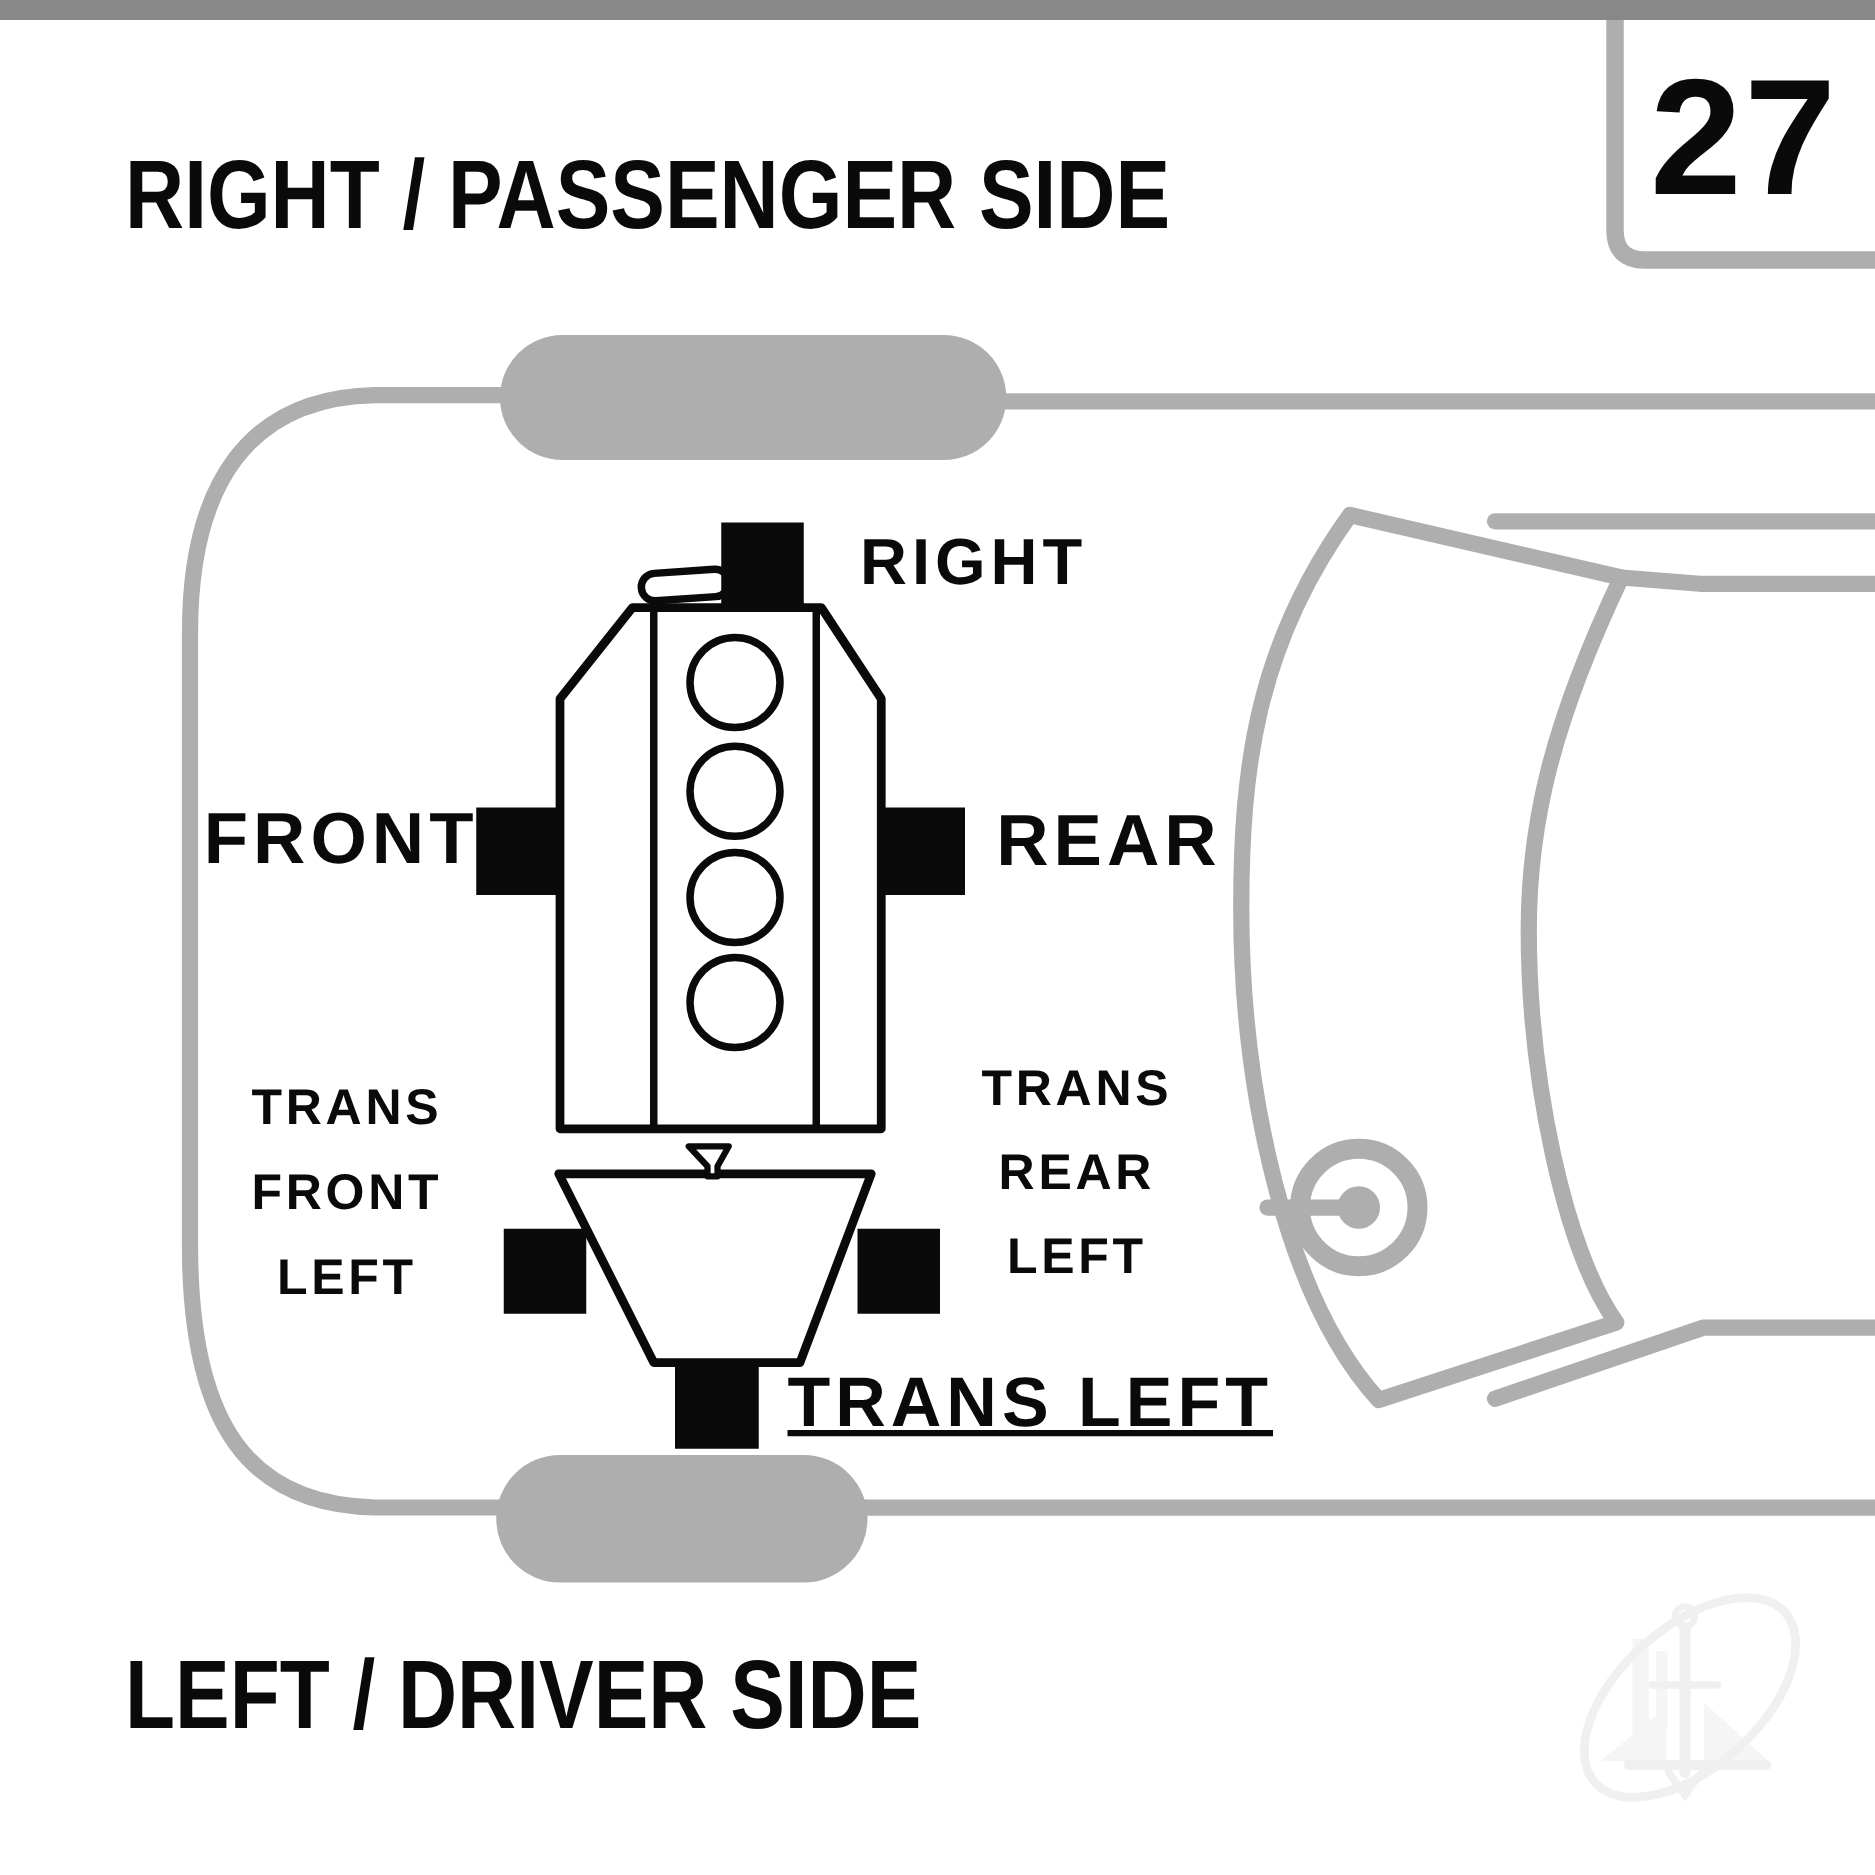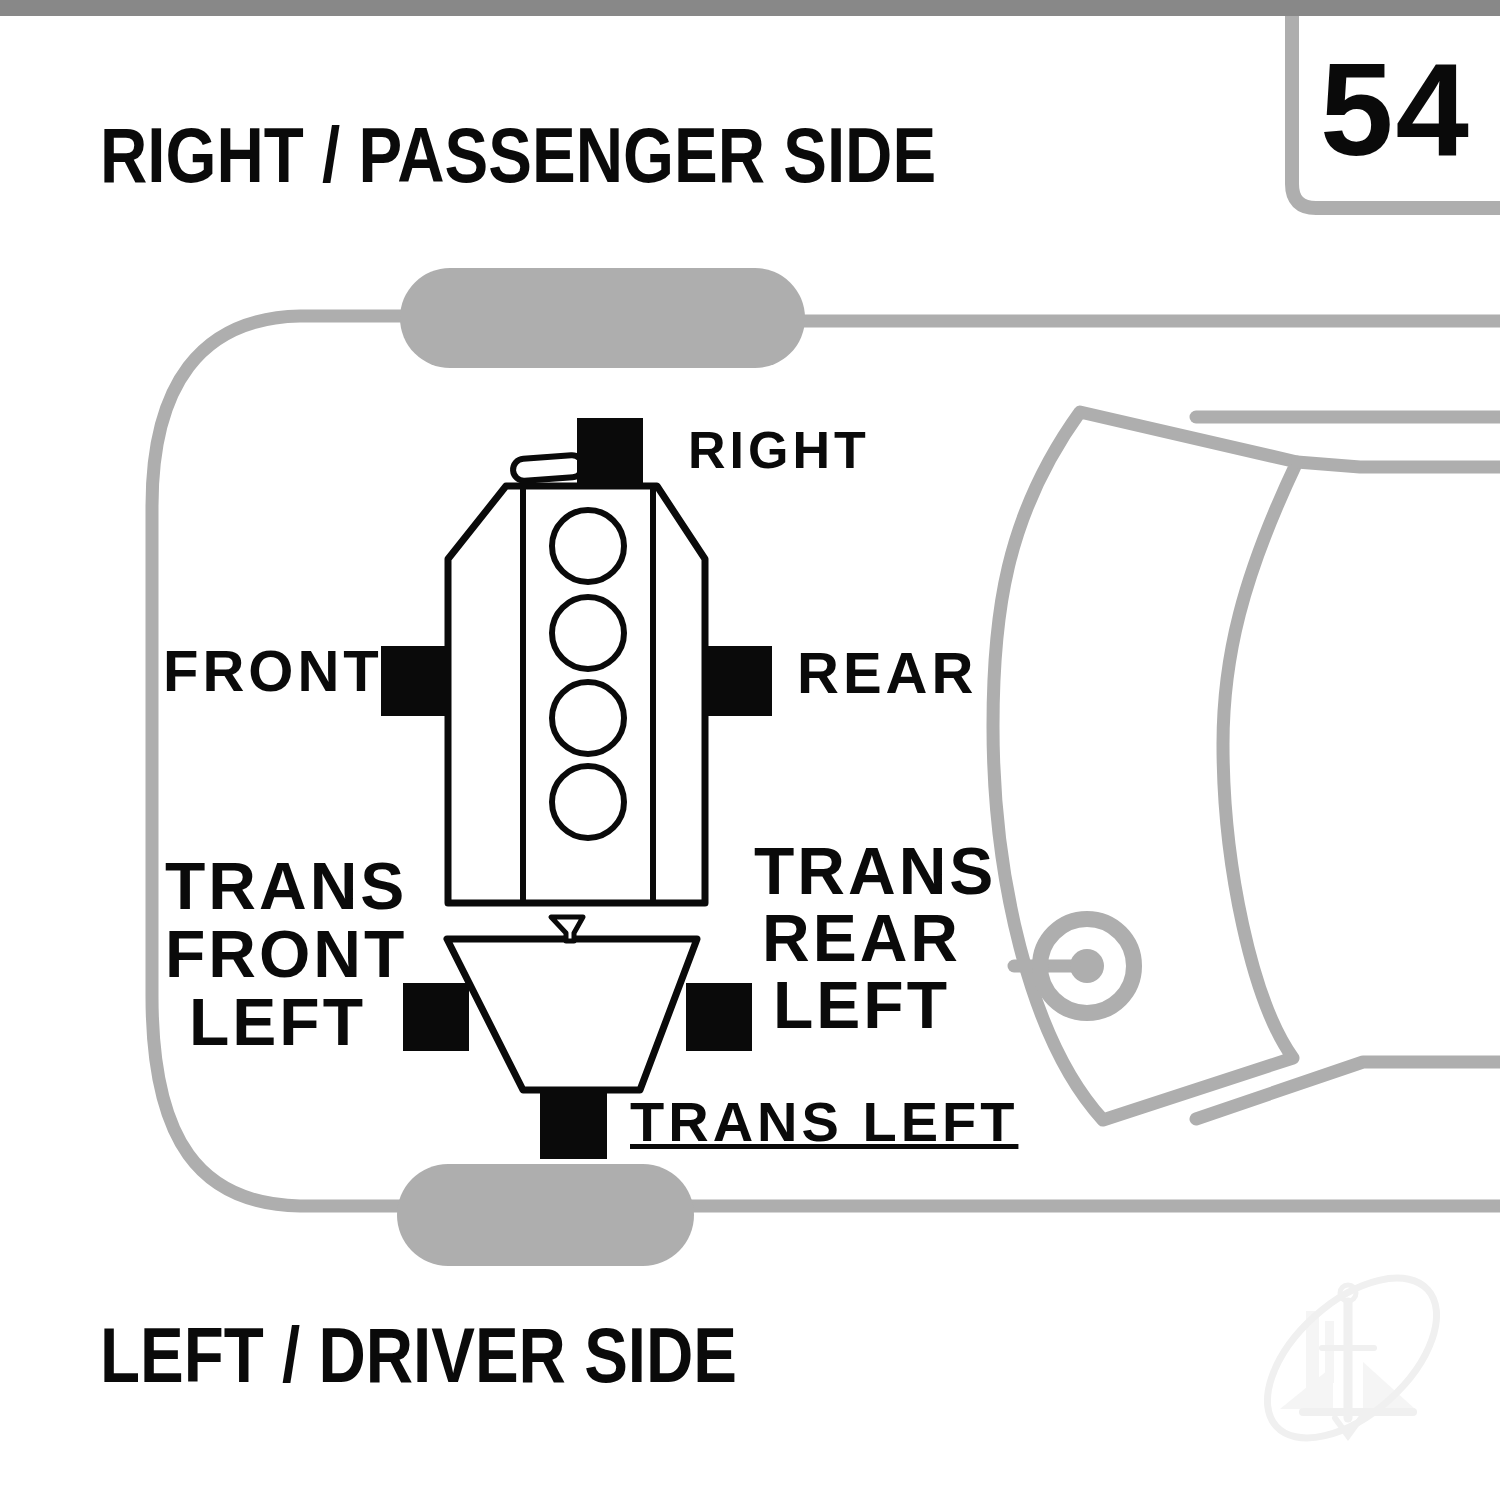--- a/index.html
+++ b/index.html
@@ -18,21 +18,21 @@
   .lbl{
     position:absolute;color:var(--mount-black);font-weight:bold;line-height:1;
     white-space:nowrap;
   }
   .title{
     font-size:78px;letter-spacing:0;transform:scaleX(.84);transform-origin:left top;
   }
   .mlabel{font-size:58px;letter-spacing:4px;}
   .stack{
     position:absolute;color:var(--mount-black);font-weight:bold;text-align:center;
-    font-size:66px;letter-spacing:3px;
+    font-size:40px;letter-spacing:3px;
   }
   .stack div{line-height:68px;}
   .stack.right div{line-height:67px;}
   .pagenum{font-size:132px;letter-spacing:2px;}
   .car{stroke:var(--car-outline-gray);stroke-width:13;fill:none;
        stroke-linecap:round;stroke-linejoin:round;}
   .car .gfill{fill:var(--car-outline-gray);stroke:none;}
   .eng{stroke:var(--mount-black);stroke-linejoin:round;fill:none;}
   .eng .white{fill:#ffffff;}
   .eng .blk{fill:var(--mount-black);stroke:none;}
@@ -92,21 +92,21 @@
       <rect class="blk" x="403" y="967" width="66" height="68"></rect>
       <rect class="blk" x="686" y="967" width="66" height="68"></rect>
       <rect class="blk" x="540" y="1074" width="67" height="69"></rect>
     </g>
 
     <path d="M1292,-12 V168 Q1292,192 1316,192 H1512" fill="none" stroke="var(--car-outline-gray)" stroke-width="14"></path>
   </svg>
 
   <div class="lbl title" style="left:100px;top:100px;">RIGHT / PASSENGER SIDE</div>
 
-  <div class="lbl pagenum" style="left:1320px;top:28px;">54</div>
+  <div class="lbl pagenum" style="left:1320px;top:28px;">27</div>
 
   <div class="lbl mlabel" style="left:688px;top:408px;font-size:52px;">RIGHT</div>
 
   <div class="lbl mlabel" style="left:163px;top:626px;">FRONT</div>
 
   <div class="lbl mlabel" style="left:797px;top:628px;">REAR</div>
 
   <div class="stack" style="left:165px;top:836px;width:225px;">
     <div>TRANS</div>
     <div>FRONT</div>

